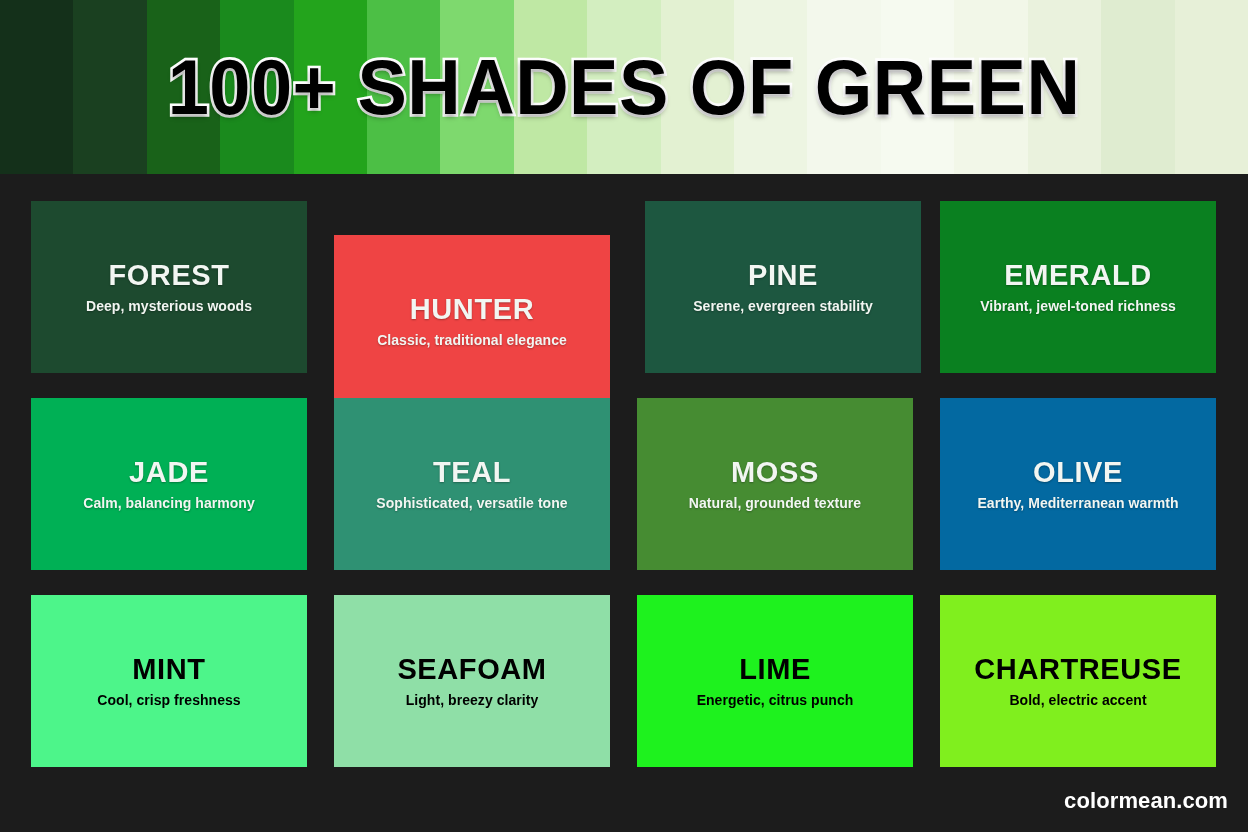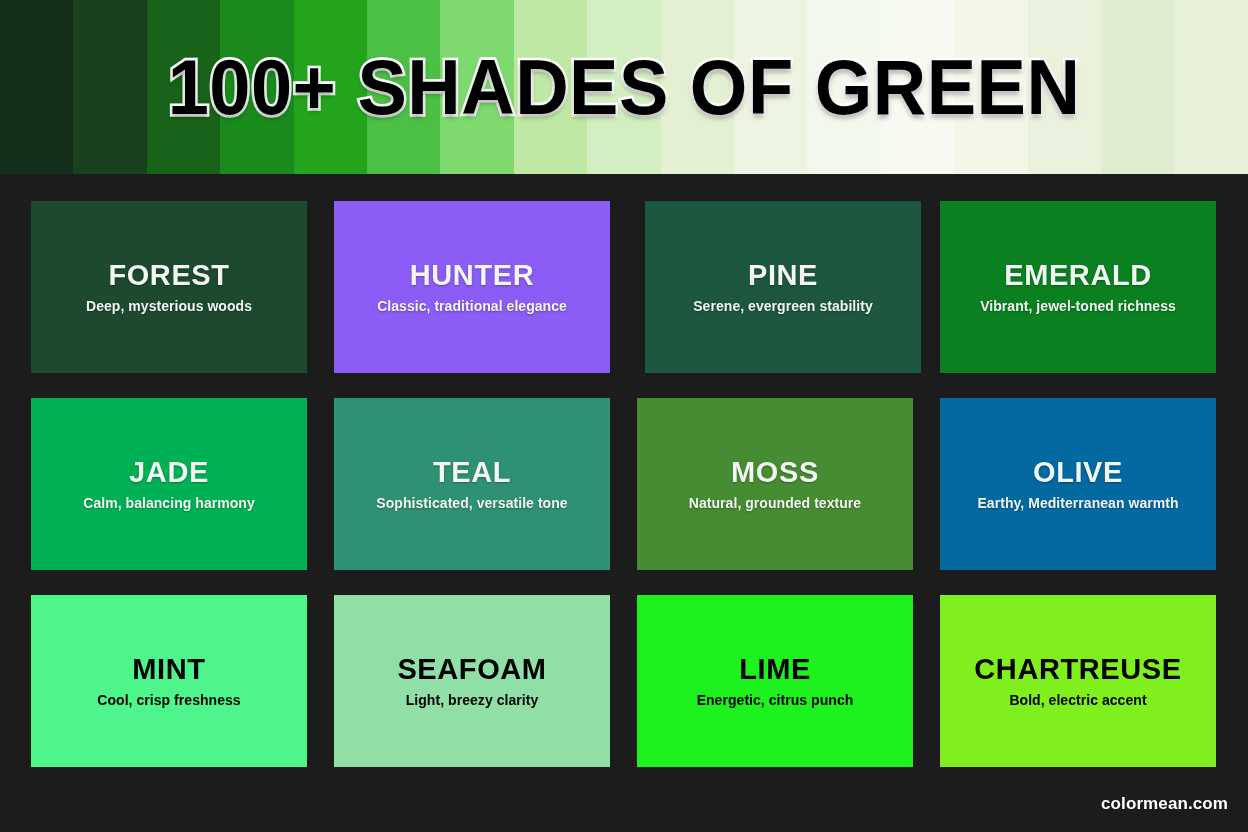--- a/index.html
+++ b/index.html
@@ -83,21 +83,21 @@
   }
   .light-text .swatch-name,
   .light-text .swatch-desc { color:#f2f6f2; text-shadow:0 1px 2px rgba(0,0,0,0.30); }
   .dark-text .swatch-name,
   .dark-text .swatch-desc { color:#000000; text-shadow:none; }
 
   
   #watermark {
     position:absolute;
     right:20px; bottom:18px;
-    font-size:17px;
+    font-size:22px;
     font-weight:700;
     color:#ffffff;
     letter-spacing:0.1px;
   }
 </style>
 </head>
 <body>
 
 <div id="page">
 
@@ -123,21 +123,21 @@
 
   <div id="header-title-wrap">
     <h1 id="header-title">100+ SHADES OF GREEN</h1>
   </div>
 
   <div id="card-grid">
       <div class="swatch-card light-text" style="background: rgb(29, 74, 47);">
         <div class="swatch-name">FOREST</div>
         <div class="swatch-desc">Deep, mysterious woods</div>
       </div>
-      <div class="swatch-card light-text" style="background: #8b5cf6;">
+      <div class="swatch-card light-text" style="background: #ef4444; margin-top: 34px;">
         <div class="swatch-name">HUNTER</div>
         <div class="swatch-desc">Classic, traditional elegance</div>
       </div>
       <div class="swatch-card light-text" style="background: rgb(29, 87, 64); margin-left: 8px;">
         <div class="swatch-name">PINE</div>
         <div class="swatch-desc">Serene, evergreen stability</div>
       </div>
       <div class="swatch-card light-text" style="background: rgb(10, 128, 32);">
         <div class="swatch-name">EMERALD</div>
         <div class="swatch-desc">Vibrant, jewel-toned richness</div>

